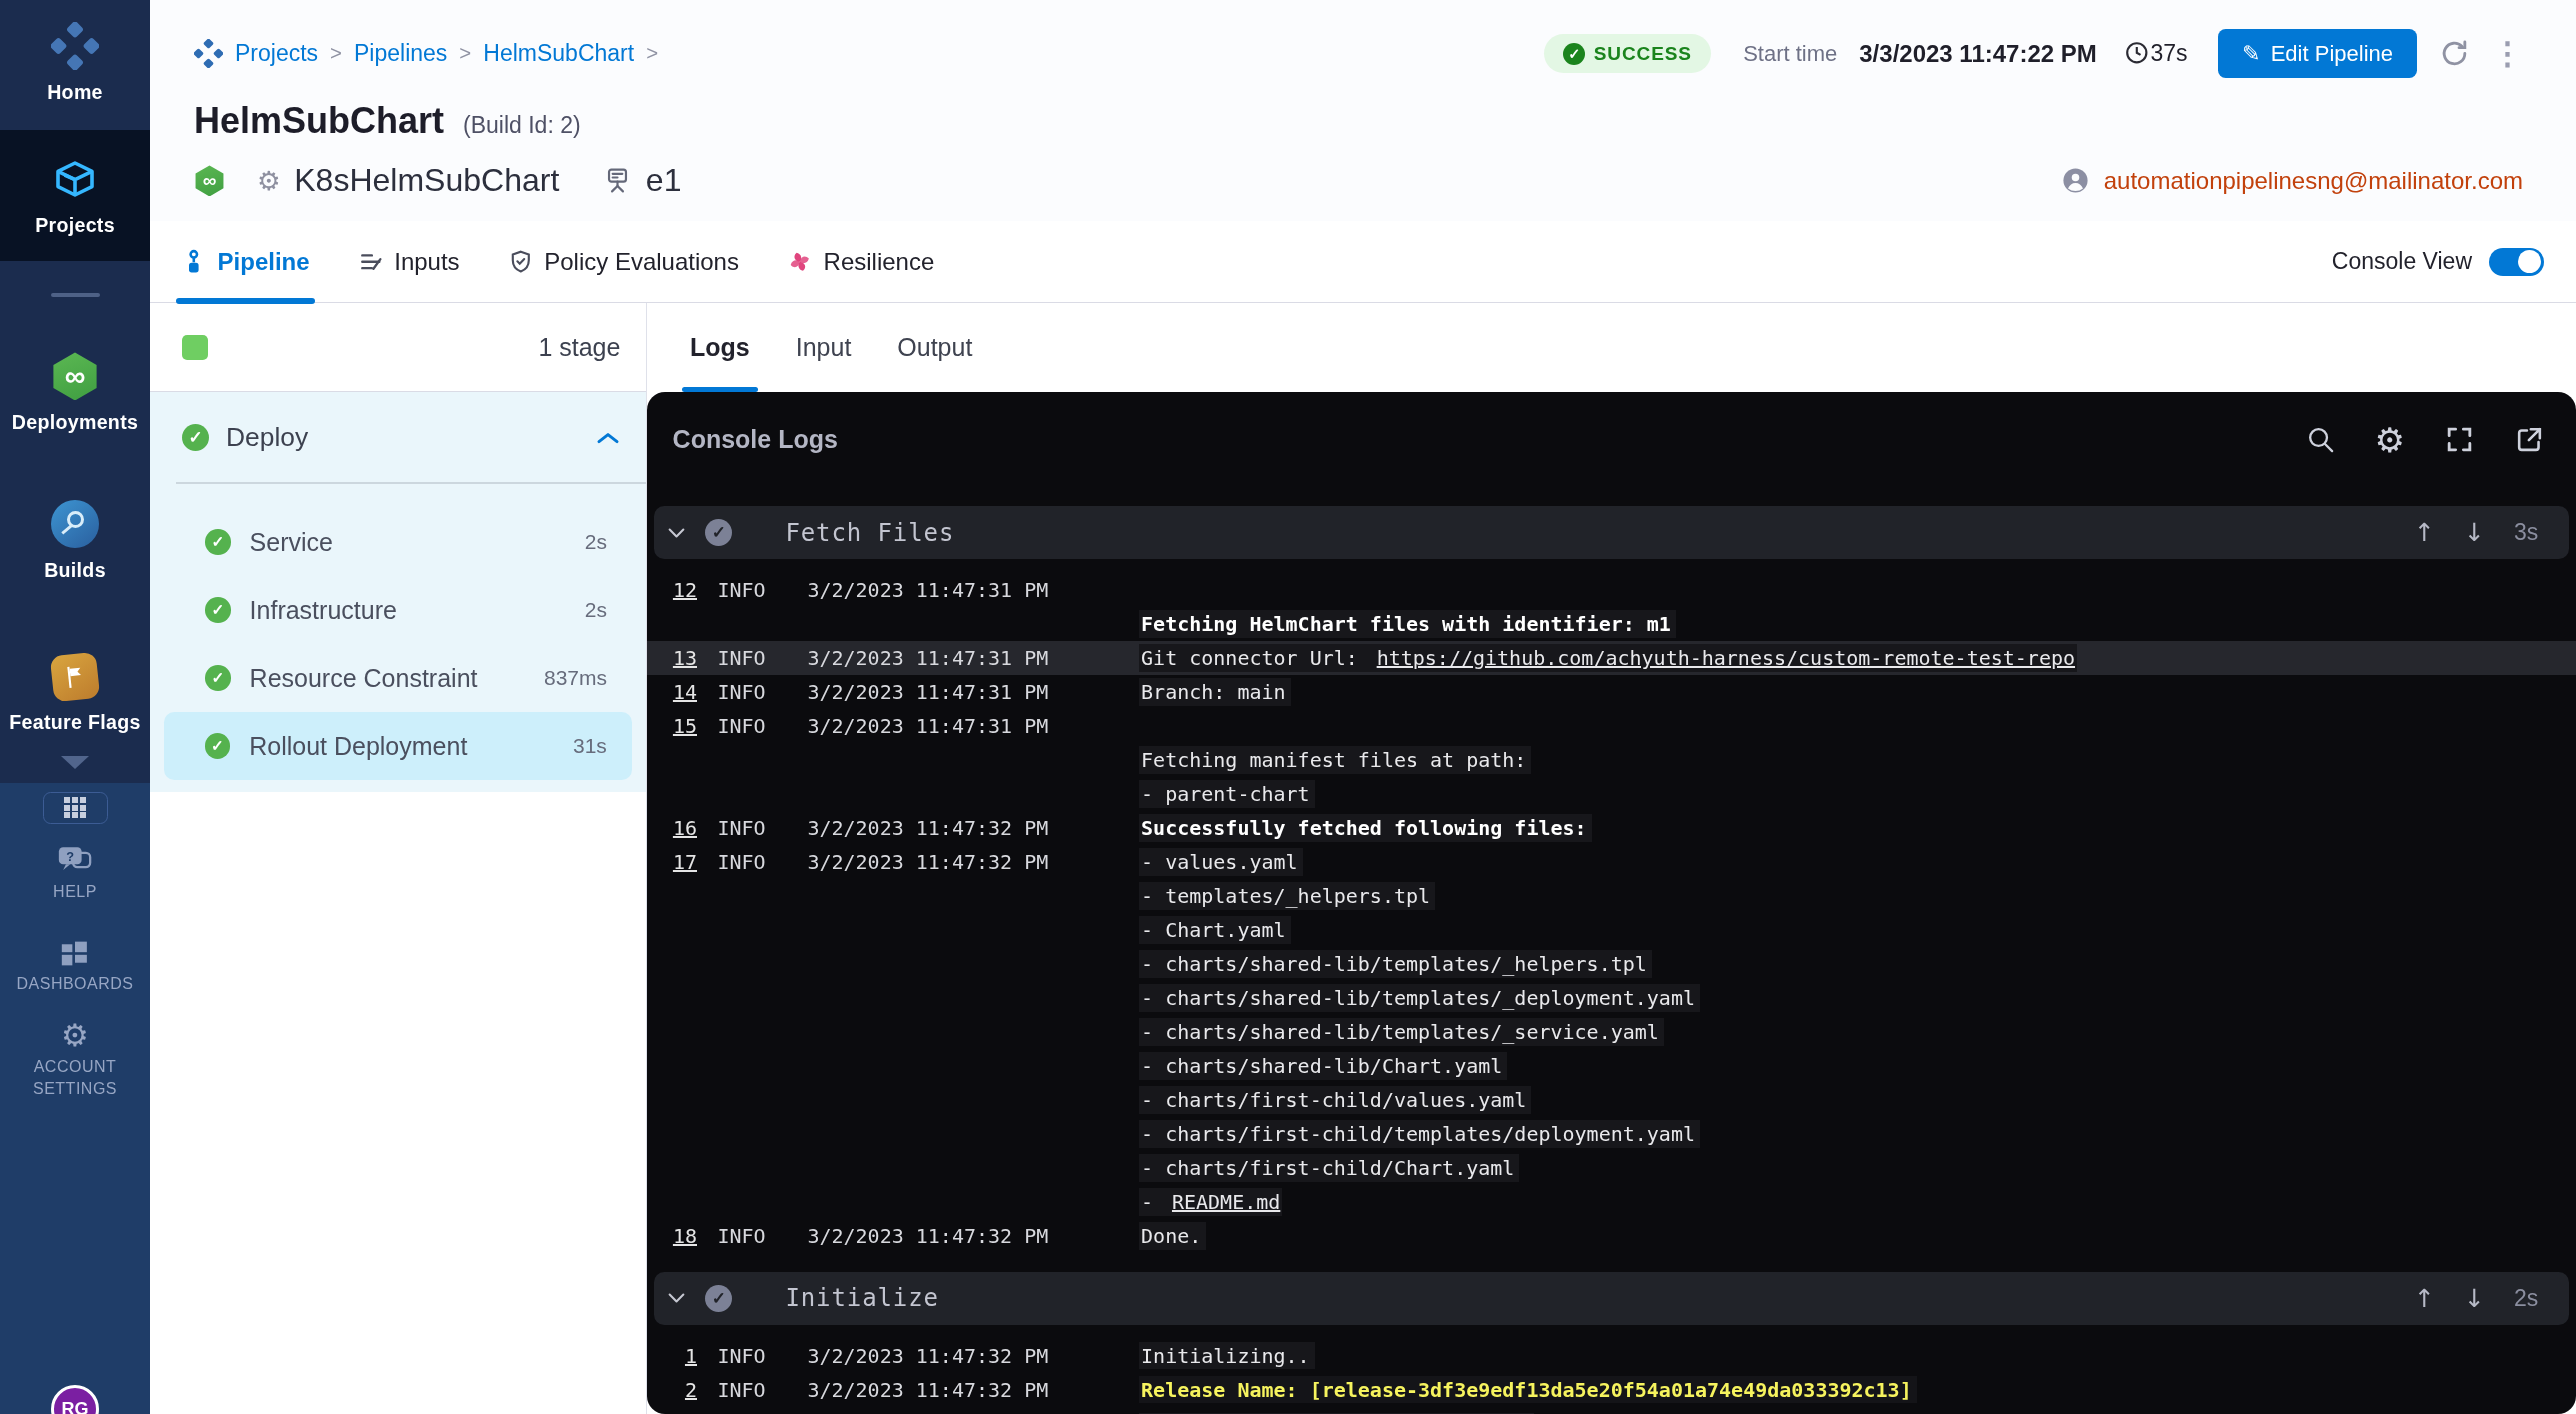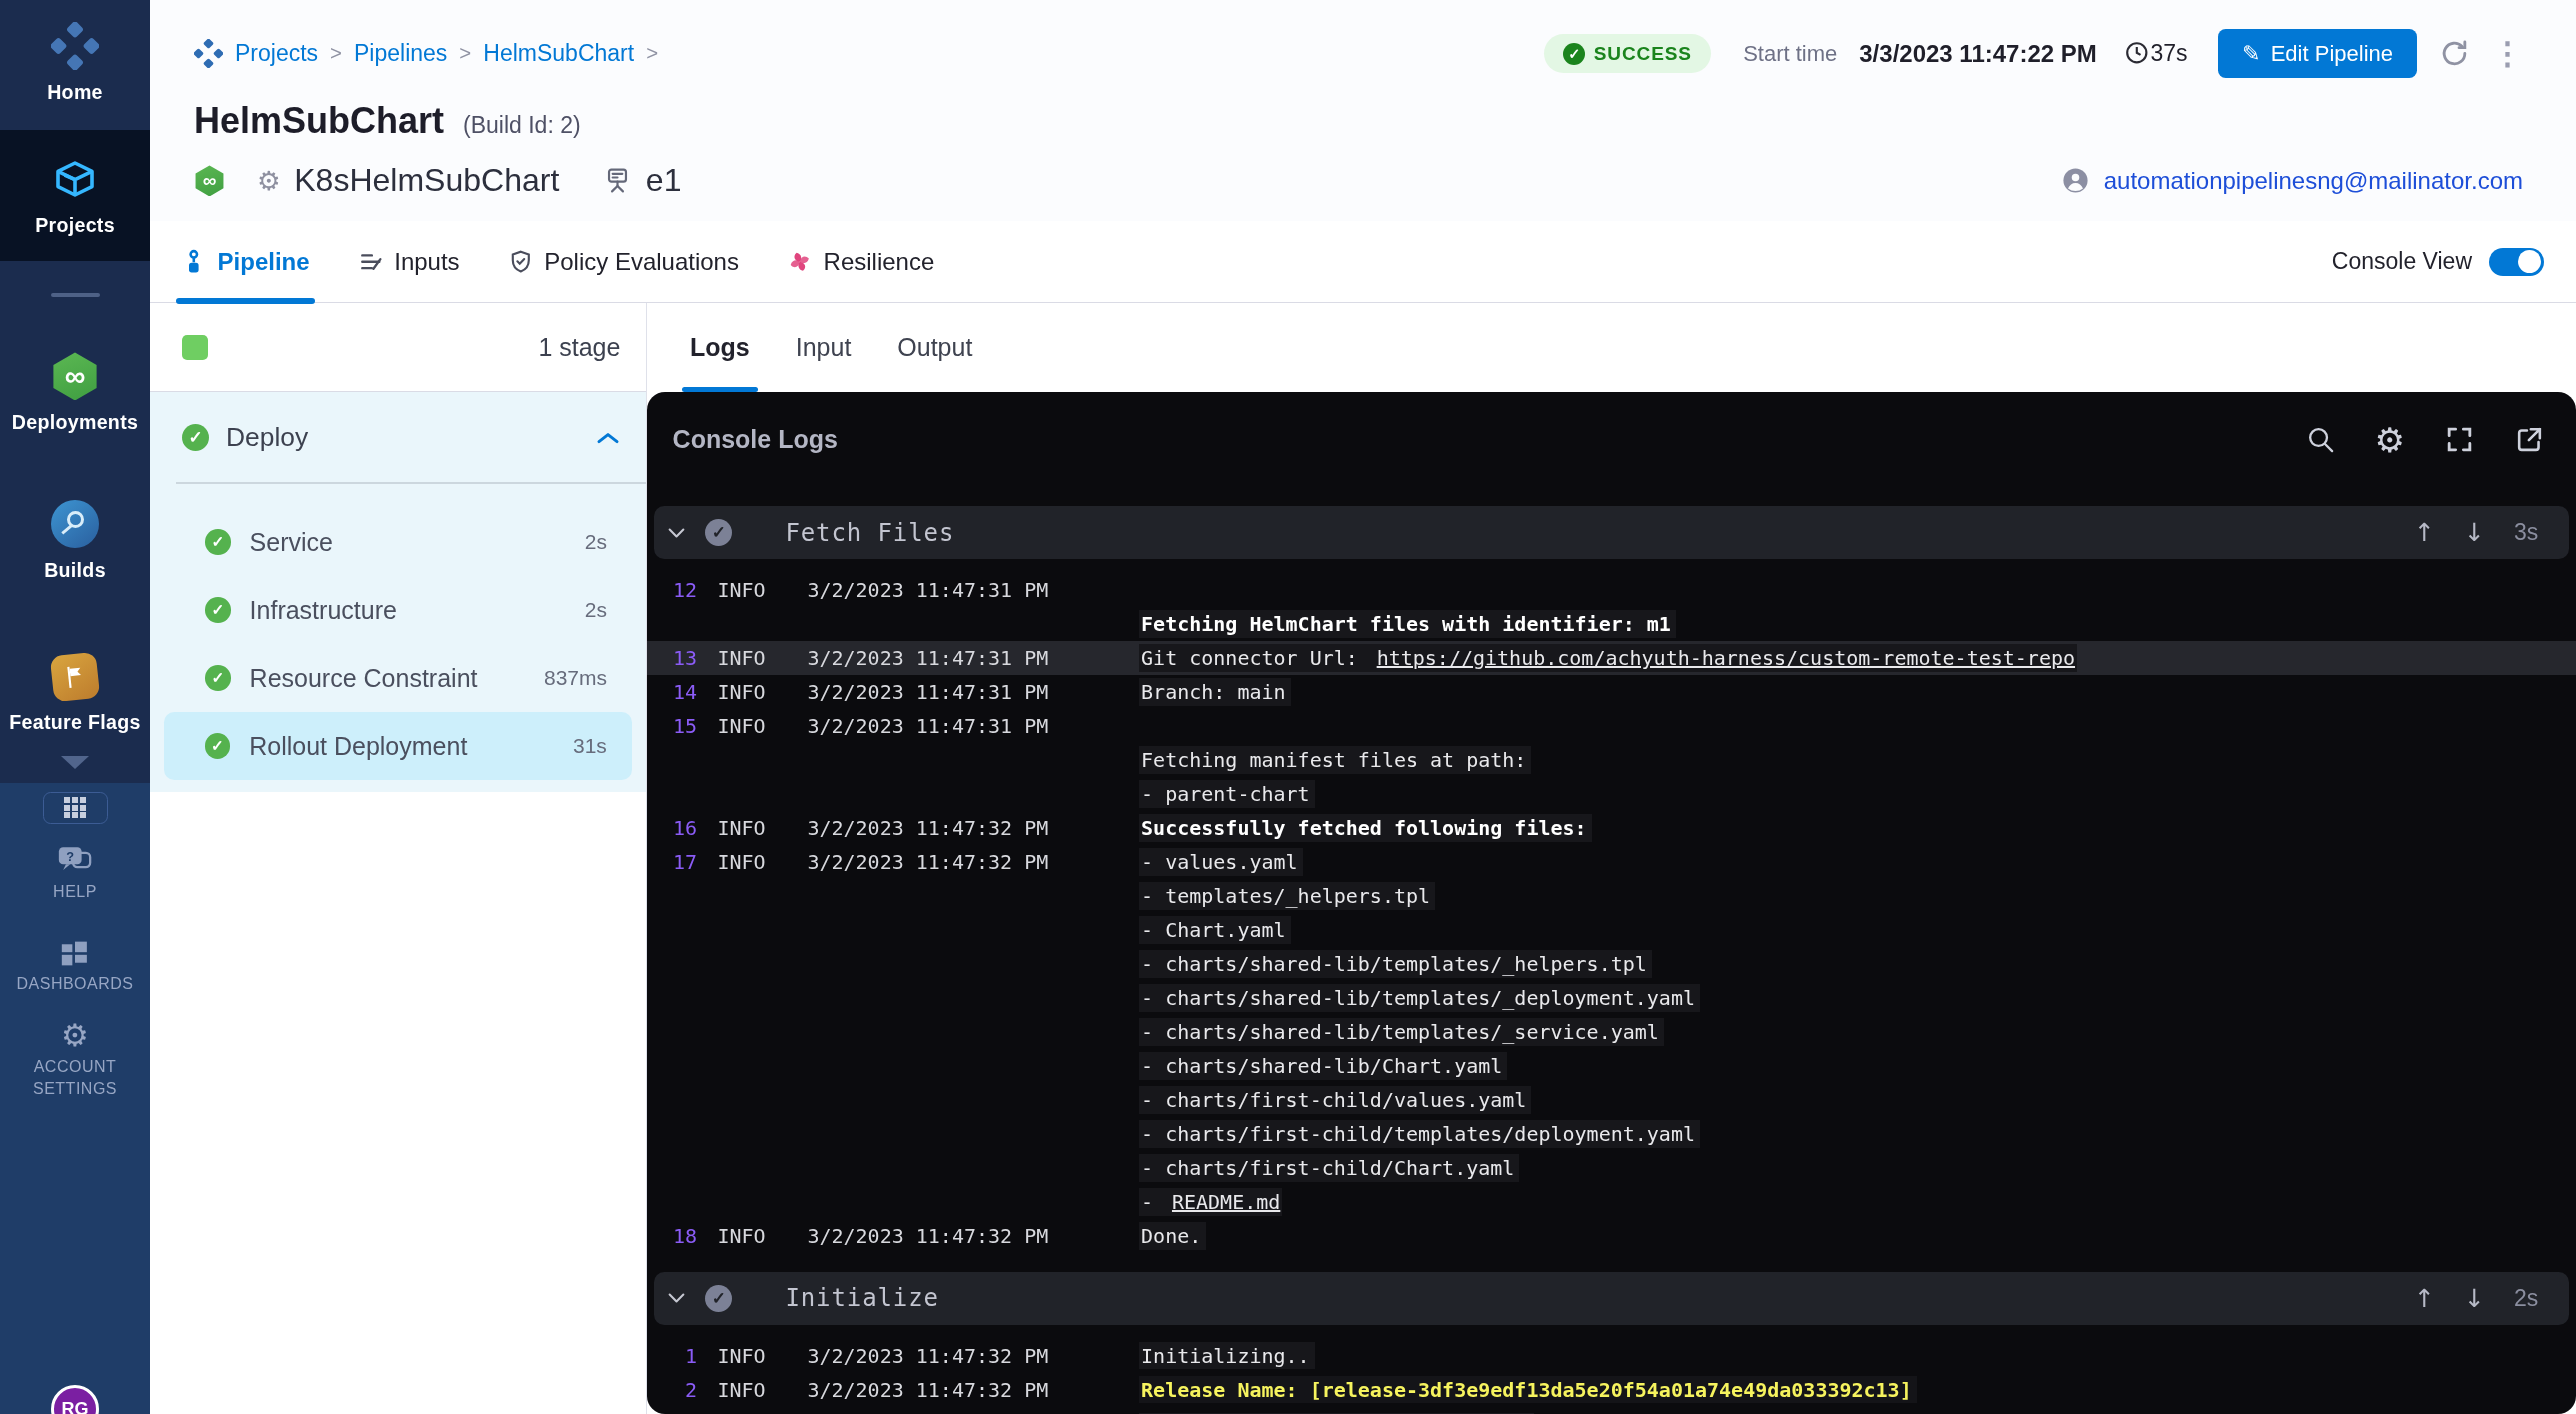--- a/index.html
+++ b/index.html
@@ -60,21 +60,21 @@
   .page-title { font-size:36px; font-weight:bold; color:#1d1d29; }
   .build-id { margin-left:19px; font-size:23px; color:#4e5065; }
   .hdr-row3 { margin-top:20.4px; display:flex; align-items:center; }
   .ent { display:flex; align-items:center; }
   .hex-sm { width:31px; height:31px; clip-path:polygon(50% 0,95% 26%,95% 74%,50% 100%,5% 74%,5% 26%); background:linear-gradient(160deg,#5cb853,#3f9e41); display:flex; align-items:center; justify-content:center; }
   .hex-sm span { color:#fff; font-size:19px; font-weight:bold; }
   .ent-gear { margin-left:32px; font-size:26.4px; color:#8e90a0; }
   .ent-name { margin-left:13.6px; font-size:32px; color:#2c2f3d; }
   .env-ico { margin-left:44px; }
   .user-info { margin-left:auto; display:flex; align-items:center; gap:13.6px; }
-  .user-email { font-size:24px; color:#1d4ed8; }
+  .user-email { font-size:24px; color:#c2410c; }
 
   
   .tabs-row { margin-top:22px; background:#ffffff; border-bottom:1.7px solid #dadbe5; display:flex; align-items:center; padding-left:31px; height:82px; flex:none; }
   .tab { display:flex; align-items:center; gap:11px; height:100%; position:relative; margin-right:48px; cursor:pointer; font-size:24px; color:#22222c; }
   .tab.active { color:#0278d5; font-weight:bold; }
   .tab.active .underline { position:absolute; left:-5.1px; right:-5.1px; bottom:-1.7px; height:6px; background:#0278d5; border-radius:3.4px; }
   .console-view { margin-left:auto; display:flex; align-items:center; gap:17px; padding-right:32px; }
   .cv-label { font-size:23px; color:#22222c; }
   .toggle { width:55px; height:28px; border-radius:14.5px; background:#0278d5; position:relative; cursor:pointer; }
   .toggle i { position:absolute; right:2.6px; top:2.6px; width:23px; height:23px; border-radius:50%; background:#fff; }
@@ -119,21 +119,21 @@
   .sec-badge { margin-left:19px; width:27px; height:27px; border-radius:50%; background:#7c8196; color:#212329; font-size:17px; font-weight:bold; display:flex; align-items:center; justify-content:center; font-family:"Liberation Sans",sans-serif; }
   .sec-name { margin-left:53px; font-size:24px; color:#c3c5d0; letter-spacing:0.9px; }
   .sec-right { margin-left:auto; display:flex; align-items:center; gap:29px; }
   .sec-arrow { background:none; border:none; color:#b6b9c6; font-size:25px; cursor:pointer; font-family:"DejaVu Sans", sans-serif; padding:0; line-height:1; }
   .sec-dur { font-size:23px; color:#8b8e9f; font-family:"Liberation Sans",sans-serif; }
 
   .log-line { height:34px; display:flex; align-items:center; padding-left:19px; font-size:20px; }
   .log-line.hl { background:#26272d; }
   .log-line.clip { height:14.5px; overflow:hidden; align-items:flex-start; }
   .log-line.clip > * { margin-top:5.1px; }
-  .ln { width:31px; flex:none; text-align:right; color:#8b5cf6; }
+  .ln { width:31px; flex:none; text-align:right; color:#e5e5e5;text-decoration:underline; }
   .lv { width:68px; flex:none; margin-left:20.4px; color:#d8d9de; }
   .lt { width:256px; flex:none; margin-left:22px; color:#d8d9de; }
   .lmsg { margin-left:76px; white-space:nowrap; }
   .p-plain { color:#e9e9ec; background:#17171b; padding:1.7px 5.1px 1.7px 1.7px; }
   .p-bold { color:#ffffff; font-weight:bold; background:#17171b; padding:1.7px 5.1px 1.7px 1.7px; }
   .p-link { color:#e9e9ec; text-decoration:underline; background:#17171b; padding:1.7px 1.7px; cursor:pointer; }
   .p-yellow { color:#f6f35e; font-weight:bold; background:#141418; padding:1.7px 5.1px 1.7px 1.7px; }
   .p-stub { display:inline-block; width:395px; height:24px; background:#1b1b20; vertical-align:middle; }
   .msg-joined { background:#17171b; }
 

